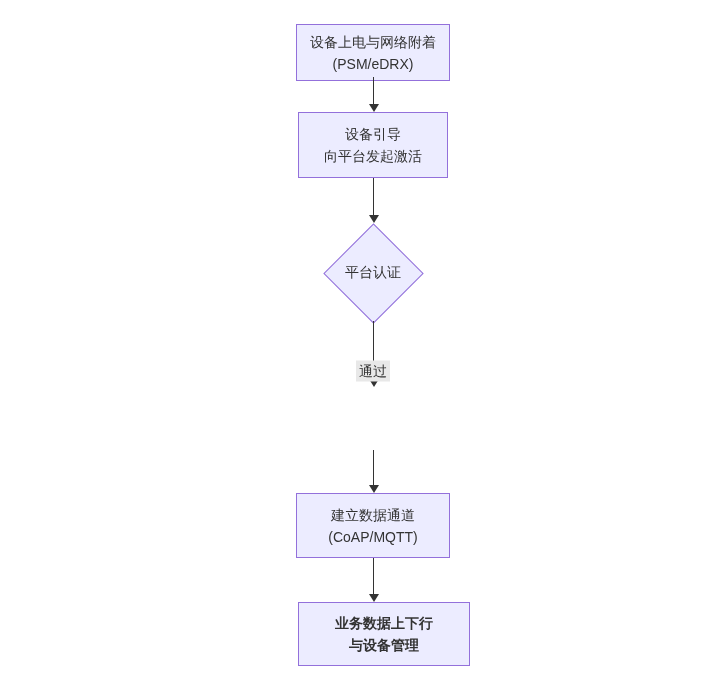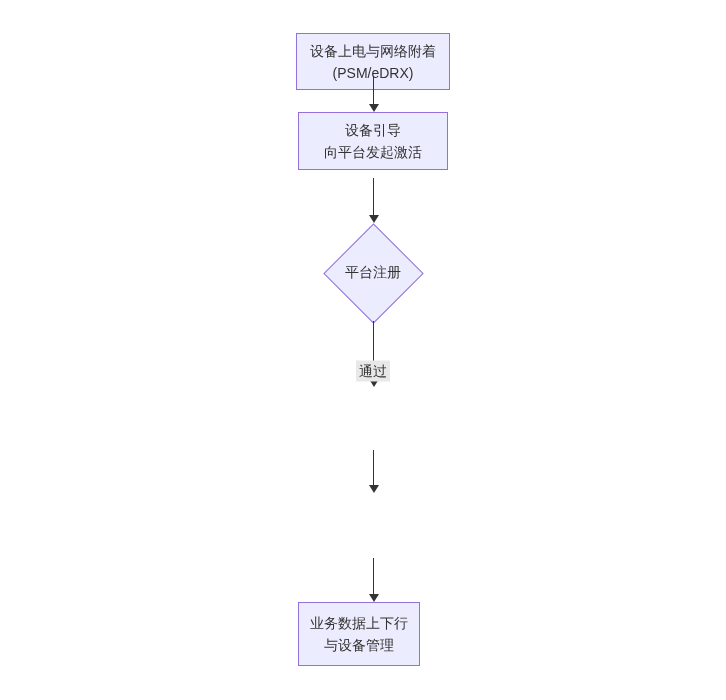--- a/index.html
+++ b/index.html
@@ -30,25 +30,25 @@
     justify-content: center;
   }
   .node-label {
     font-size: 14px;
     line-height: 22px;
     text-align: center;
     white-space: pre-line;
     color: var(--text);
   }
   
-  .n-power    { left: 296px; top: 33px;  width: 154px; height: 57px; }
-  .n-boot     { left: 298px; top: 112px; width: 150px; height: 58px; align-items: center; }
+  .n-power    { left: 296px; top: 24px;  width: 154px; height: 57px; }
+  .n-boot     { left: 298px; top: 112px; width: 150px; height: 66px; align-items: center; }
   .n-register { left: 296px; top: 387px; width: 154px; height: 63px; }
   .n-channel  { left: 296px; top: 493px; width: 154px; height: 65px; }
-  .n-business { left: 298px; top: 602px; width: 122px; height: 64px; }
+  .n-business { left: 298px; top: 602px; width: 172px; height: 64px; font-weight: bold; }
   
   .diamond-wrap {
     position: absolute;
     left: 323px; top: 223px;
     width: 100px; height: 100px;
   }
   .diamond-shape {
     position: absolute;
     left: 14.5px; top: 14.5px;
     width: 71px; height: 71px;
@@ -118,36 +118,40 @@
 向平台发起激活</div>
   </div>
 
   <div class="arrow a2">
     <div class="shaft"></div>
     <div class="head"></div>
   </div>
 
   <div class="diamond-wrap">
     <div class="diamond-shape"></div>
-    <div class="diamond-label">平台注册</div>
+    <div class="diamond-label">平台认证</div>
   </div>
 
   <div class="arrow a3">
     <div class="shaft"></div>
     <div class="head"></div>
   </div>
 
   <div class="edge-label">通过</div>
 
 
   <div class="arrow a4">
     <div class="shaft"></div>
     <div class="head"></div>
   </div>
 
+  <div class="node n-channel">
+    <div class="node-label">建立数据通道
+(CoAP/MQTT)</div>
+  </div>
 
   <div class="arrow a5">
     <div class="shaft"></div>
     <div class="head"></div>
   </div>
 
   <div class="node n-business">
     <div class="node-label">业务数据上下行
 与设备管理</div>
   </div>

